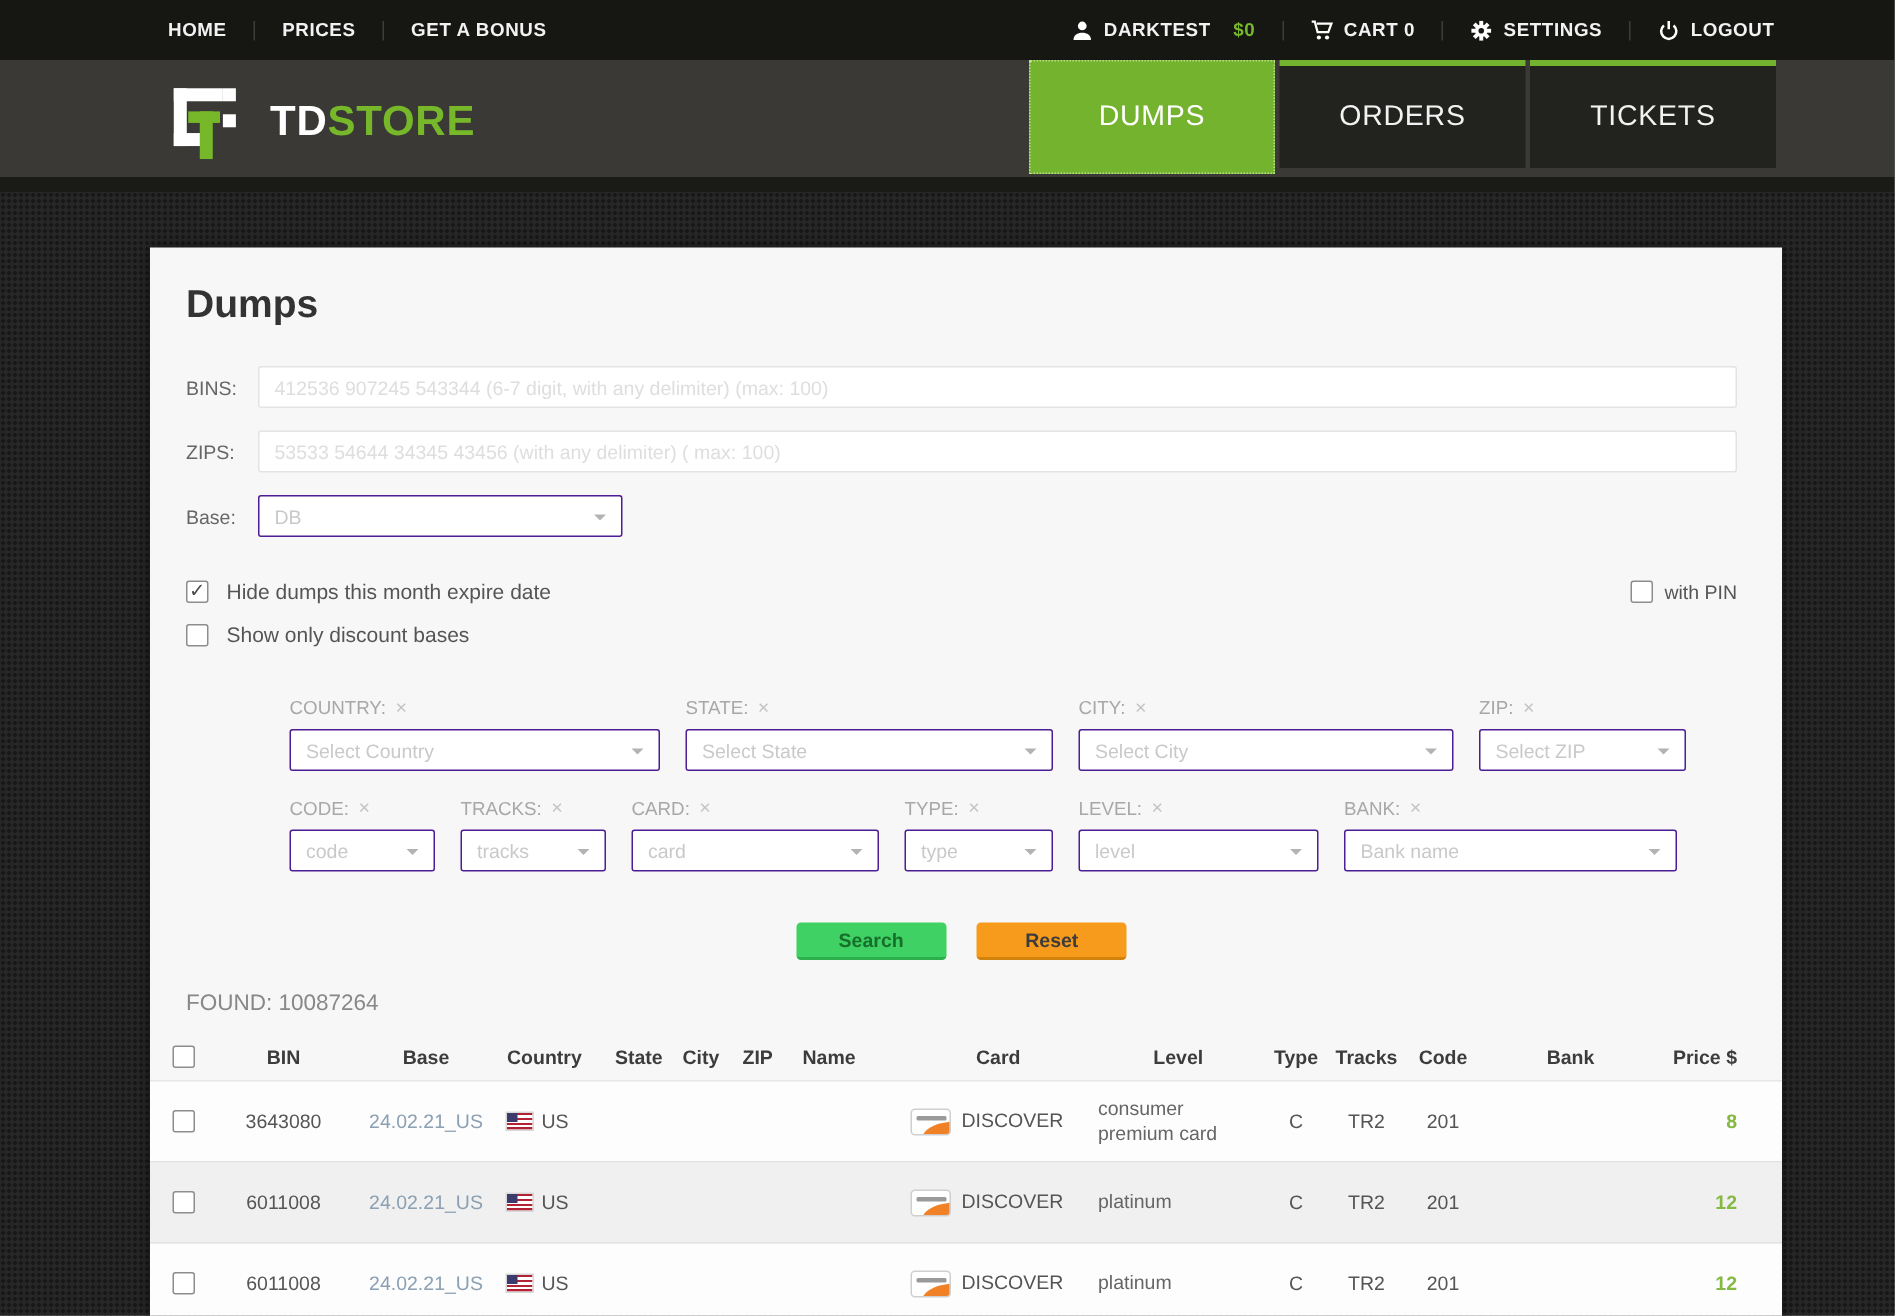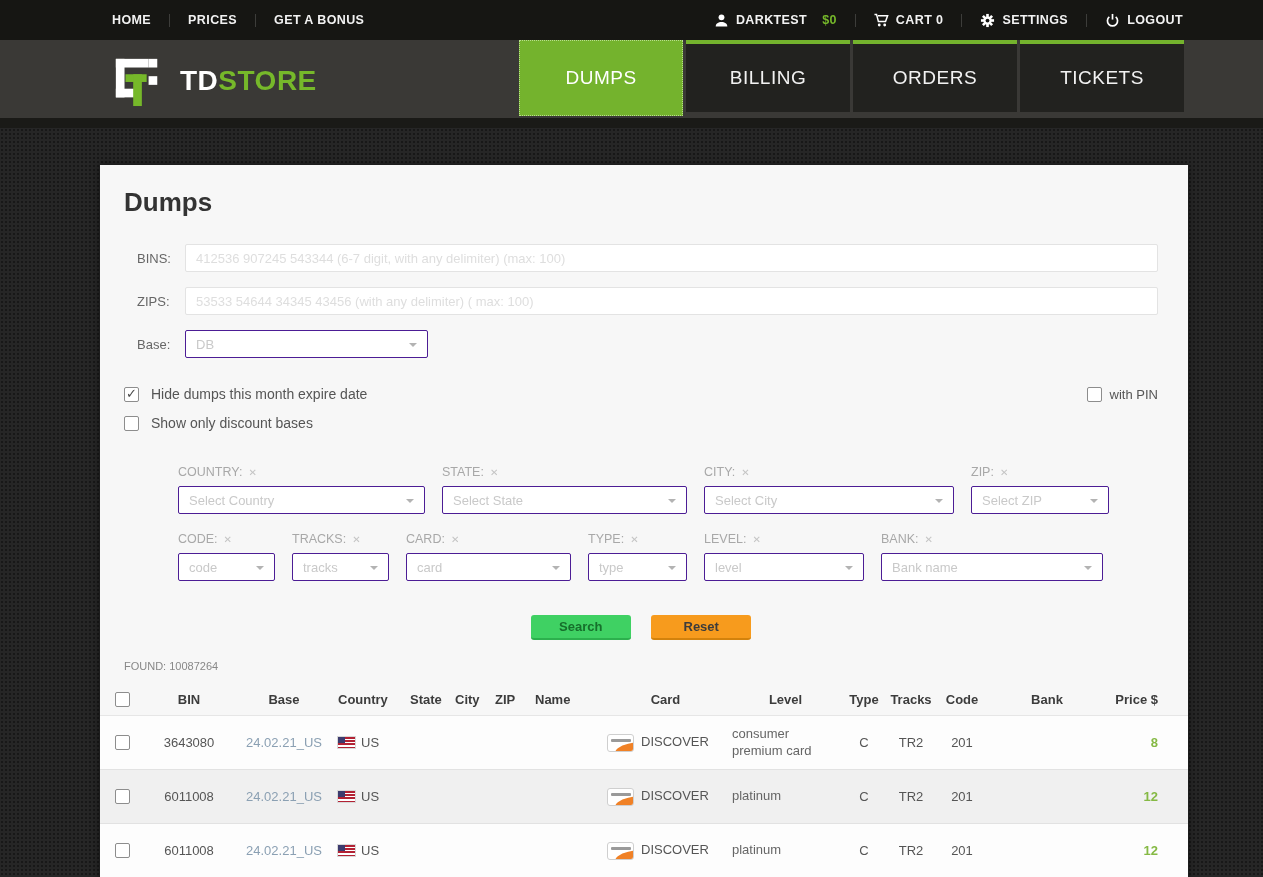--- a/index.html
+++ b/index.html
@@ -35,21 +35,21 @@
   
   .content { height:749px; background-color:#262626;
     background-image: radial-gradient(#181818 1.1px, transparent 1.1px);
     background-size:4px 4px; padding-top:37px; }
   .panel { width:1088px; margin-left:100px; background:#f7f7f7; height:760px;
     box-shadow:0 0 8px rgba(0,0,0,.5); }
   .panel-inner { padding:22px 30px 0 24px; }
   .page-title { font-size:26px; font-weight:bold; color:#333; }
 
   
-  .form-row { display:flex; align-items:center; margin-top:15px;margin-left:13px; }
+  .form-row { display:flex; align-items:center; margin-top:15px; }
   .form-row.first { margin-top:26px; }
   .flabel { width:48px; font-size:13px; color:#666; flex:none; }
   .tinput { flex:1; height:28px; border:1px solid #e3e3e3; border-radius:2px;
     background:#fff; padding:0 10px; font-size:13px; color:#555;
     font-family:"Liberation Sans", sans-serif; outline:none; }
   .tinput::placeholder { color:#dedede; }
 
   .select { position:relative; background:#fff; border:1px solid #4c1d95;
     border-radius:2px; height:28px; display:flex; align-items:center;
     padding:0 26px 0 10px; color:#c9c9c9; font-size:13px; cursor:pointer; }
@@ -62,41 +62,41 @@
   .chk-row.first { margin-top:28px; }
   .checkbox { width:15px; height:15px; border:1px solid #8d8d8d; border-radius:2px;
     background:#fff; position:relative; cursor:pointer; flex:none; }
   .checkbox.checked::after { content:"✓"; position:absolute; left:1px; top:-2px;
     font-size:13px; color:#4a4a4a; }
   .chk-label { font-size:14px; color:#555; margin-left:12px; }
   .pin-right { margin-left:auto; display:flex; align-items:center; }
   .pin-right .chk-label { margin-left:8px; font-size:13px; }
 
   
-  .filters { margin-left:54px; margin-top:34px; }
+  .filters { margin-left:69px; margin-top:34px; }
   .f-row { display:flex; gap:17px; margin-bottom:18px; }
   .fgroup { display:flex; flex-direction:column; }
   .fg-label { font-size:12.5px; color:#a8a8a8; margin-bottom:7px; display:flex;
     align-items:center; gap:6px; }
   .clear-x { color:#c4c4c4; font-size:10px; cursor:pointer; }
   .clear-x::before { content:"✕"; }
   .w-country{width:247px}.w-state{width:245px}.w-city{width:250px}.w-zip{width:138px}
   .w-code{width:97px}.w-tracks{width:97px}.w-card{width:165px}.w-type{width:99px}
   .w-level{width:160px}.w-bank{width:222px}
 
   
   .btn-row { text-align:center; margin-top:34px; }
   .btn { display:inline-block; width:100px; height:25px; line-height:24px;
     font-size:13px; font-weight:bold; border:none; border-radius:3px;
     text-align:center; cursor:pointer; font-family:"Liberation Sans",sans-serif; }
   .btn-search { background:#3fd163; color:#166f2b; border-bottom:2px solid #2cb04d;
     margin-right:16px; }
   .btn-reset { background:#f79b1d; color:#3c3c3c; border-bottom:2px solid #d3820c; }
 
-  .found { margin-top:20px; font-size:11px; color:#888; }
+  .found { margin-top:20px; font-size:15px; color:#888; }
 
   
   table.dumps { width:100%; border-collapse:collapse; margin-top:12px;
     font-size:13px; color:#555; }
   table.dumps th { font-weight:bold; color:#3c3c3c; padding:8px 4px;
     border-bottom:1px solid #e6e6e6; text-align:center; white-space:nowrap; }
   table.dumps th.al { text-align:left; }
   table.dumps th.ar { text-align:right; padding-right:30px; }
   table.dumps td { height:54px; padding:4px; vertical-align:middle; }
   table.dumps td.ac { text-align:center; }
@@ -194,21 +194,20 @@
       <rect x="4" y="35" width="26" height="9" fill="#fff"></rect>
       <rect x="38" y="4" width="9" height="9" fill="#fff"></rect>
       <rect x="38" y="22" width="9" height="9" fill="#fff"></rect>
       <rect x="14" y="20" width="22" height="8" fill="#76b82a"></rect>
       <rect x="22" y="20" width="9" height="33" fill="#76b82a"></rect>
     </svg>
     <span class="brand-text"><span class="p1">TD</span><span class="p2">STORE</span></span>
   </div>
   <div class="tabs">
     <div class="tab active">DUMPS</div>
-    <div class="tab">BILLING</div>
     <div class="tab">ORDERS</div>
     <div class="tab">TICKETS</div>
   </div>
 </div>
 <div class="header-shadow"></div>
 
 <div class="content">
   <div class="panel">
     <div class="panel-inner">
       <div class="page-title">Dumps</div>

